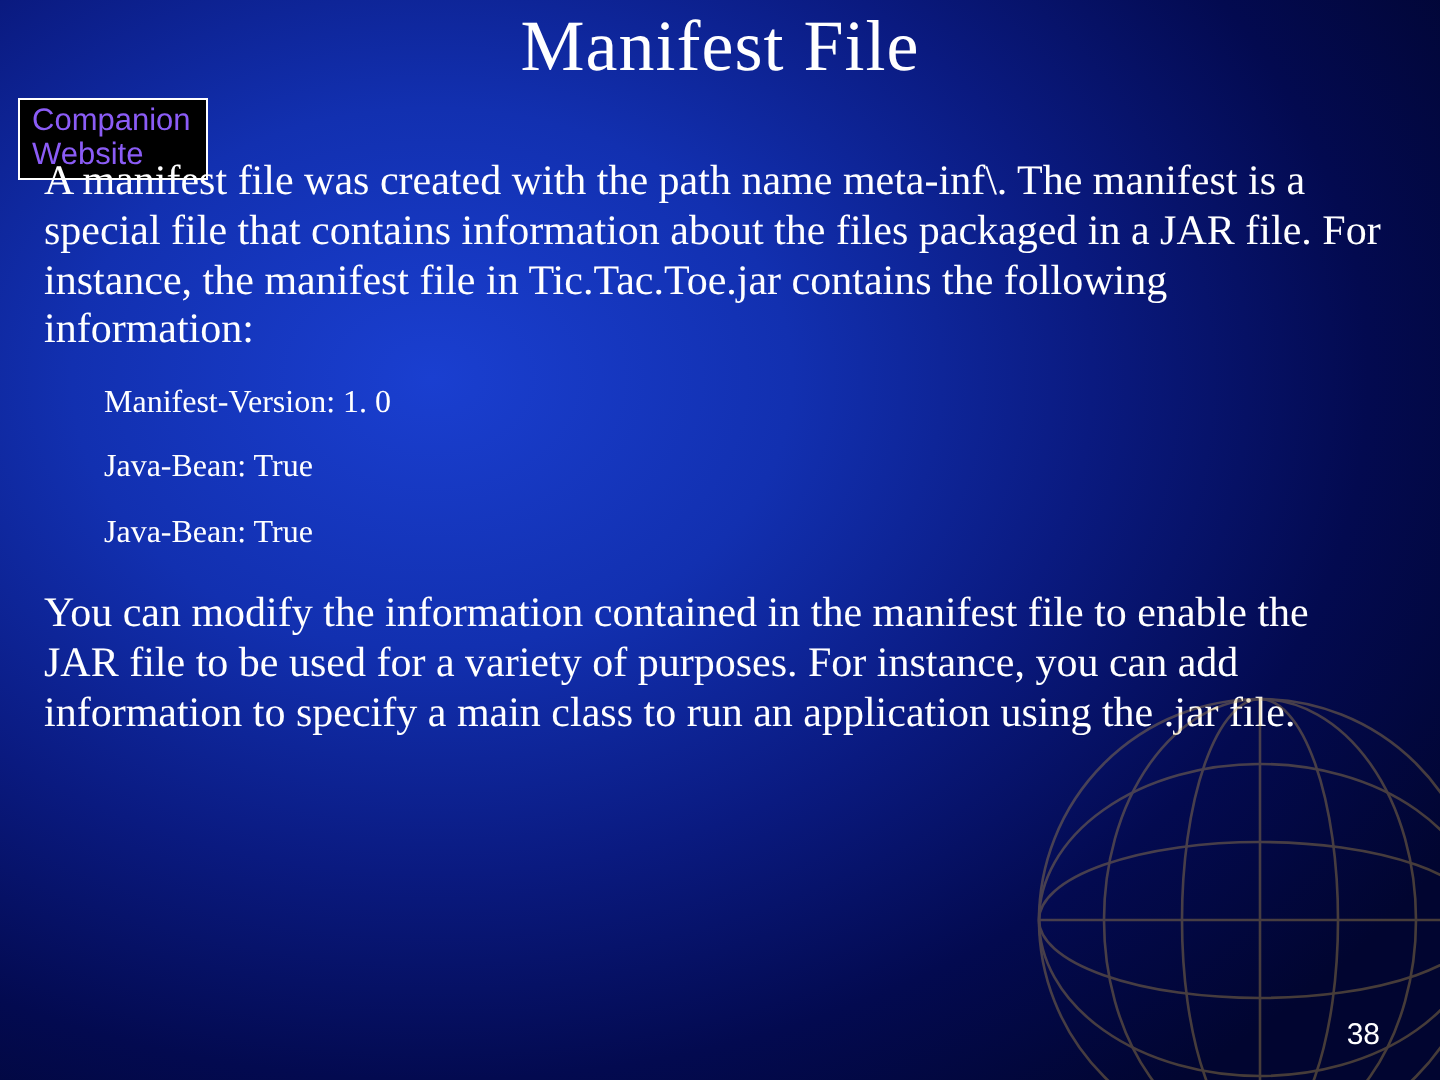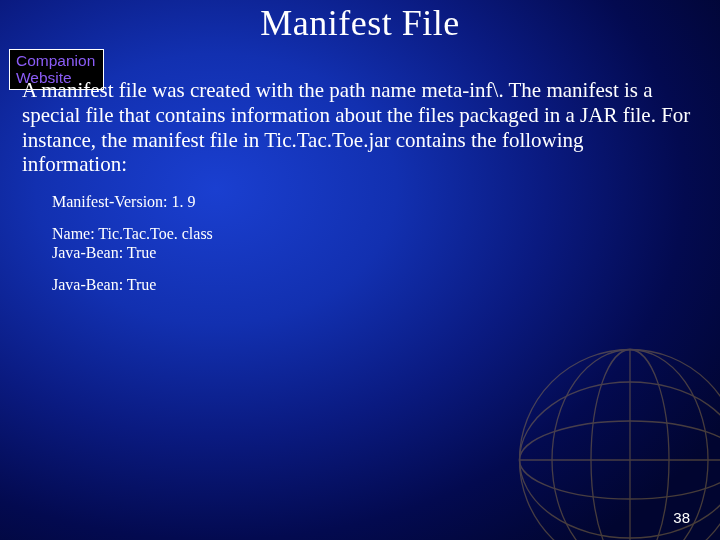--- a/index.html
+++ b/index.html
@@ -92,31 +92,31 @@
     <div>Website</div>
   </div>
 
   <div class="title">Manifest File</div>
 
   <div class="body">
     <p>A manifest file was created with the path name meta-inf\. The manifest is a special file that contains information about the files packaged in a JAR file. For instance, the manifest file in Tic.Tac.Toe.jar contains the following information:</p>
 
     <div class="code-block">
       <div class="grp">
-        <div>Manifest-Version: 1. 9</div>
+        <div>Manifest-Version: 1. 0</div>
       </div>
       <div class="grp">
-        <div>Name: Tic.Tac.Toe. class</div>
         <div>Java-Bean: True</div>
       </div>
       <div class="grp">
         <div>Java-Bean: True</div>
       </div>
     </div>
 
+    <p>You can modify the information contained in the manifest file to enable the JAR file to be used for a variety of purposes. For instance, you can add information to specify a main class to run an application using the .jar file.</p>
   </div>
 
   <div class="globe">
     <svg viewBox="0 0 200 200">
       <g fill="none" stroke="#c8a24a" stroke-width="1">
         <circle cx="100" cy="100" r="85"></circle>
         <ellipse cx="100" cy="100" rx="85" ry="30"></ellipse>
         <ellipse cx="100" cy="100" rx="85" ry="60"></ellipse>
         <ellipse cx="100" cy="100" rx="30" ry="85"></ellipse>
         <ellipse cx="100" cy="100" rx="60" ry="85"></ellipse>

